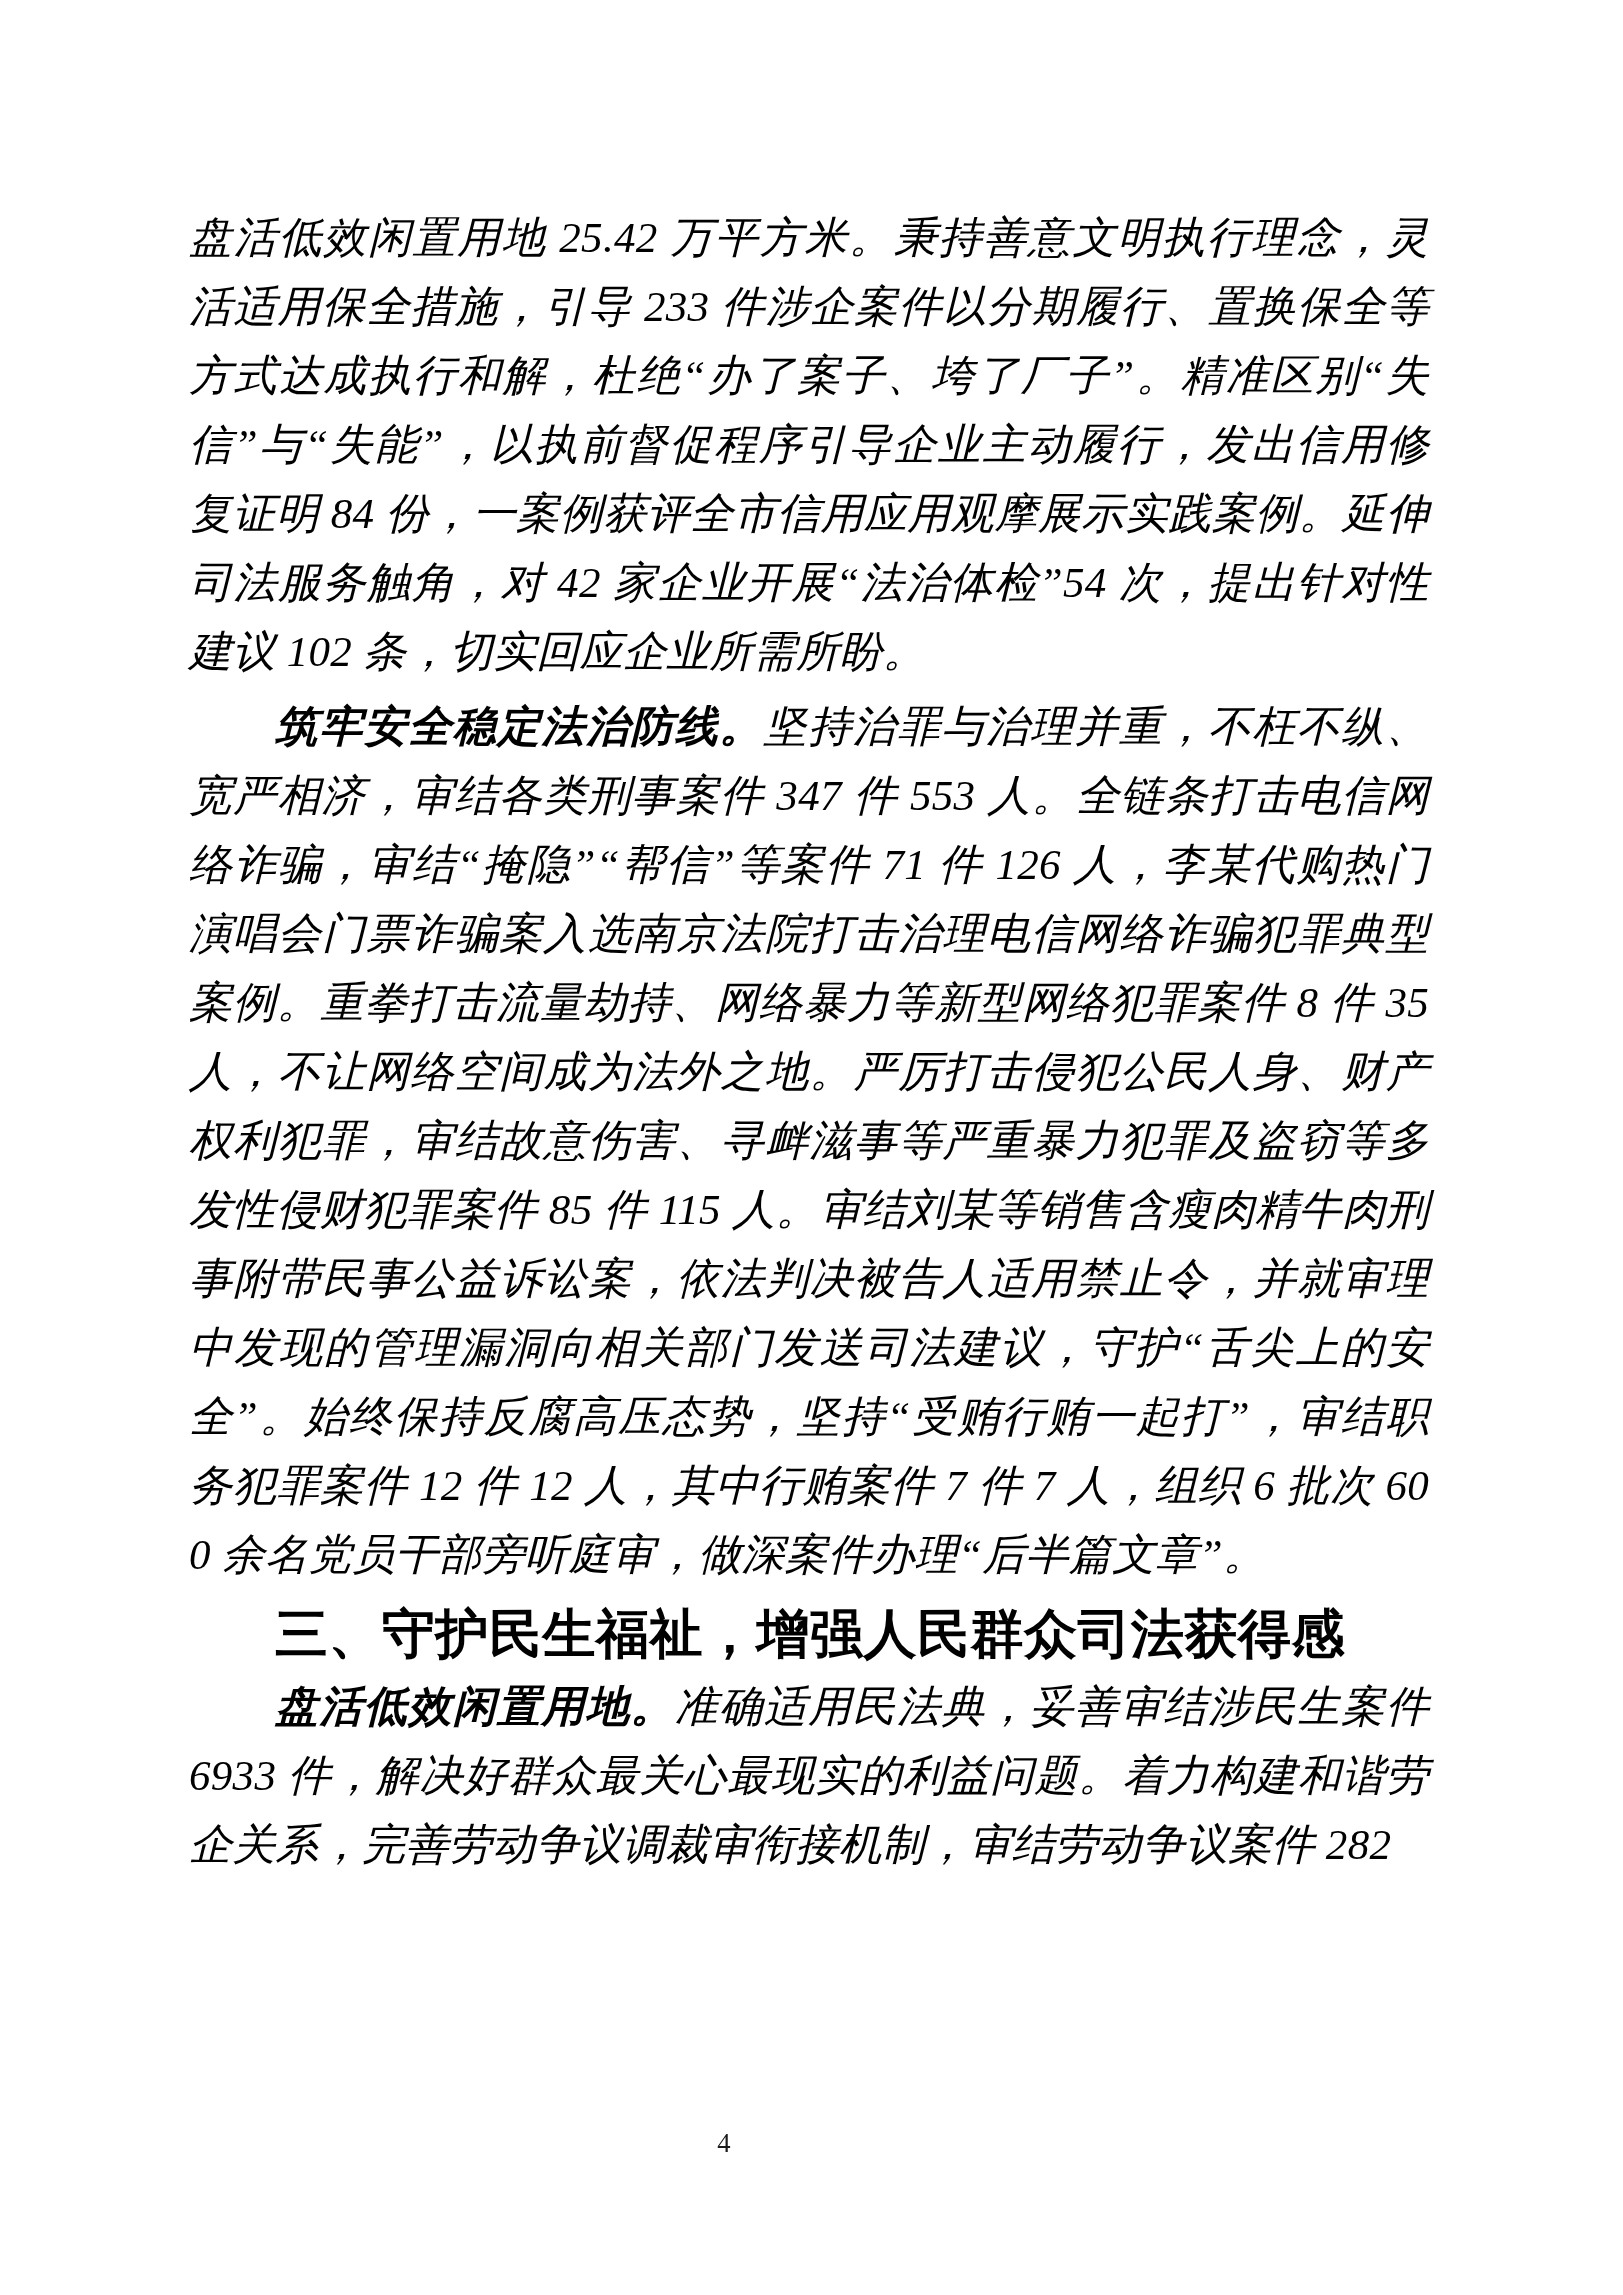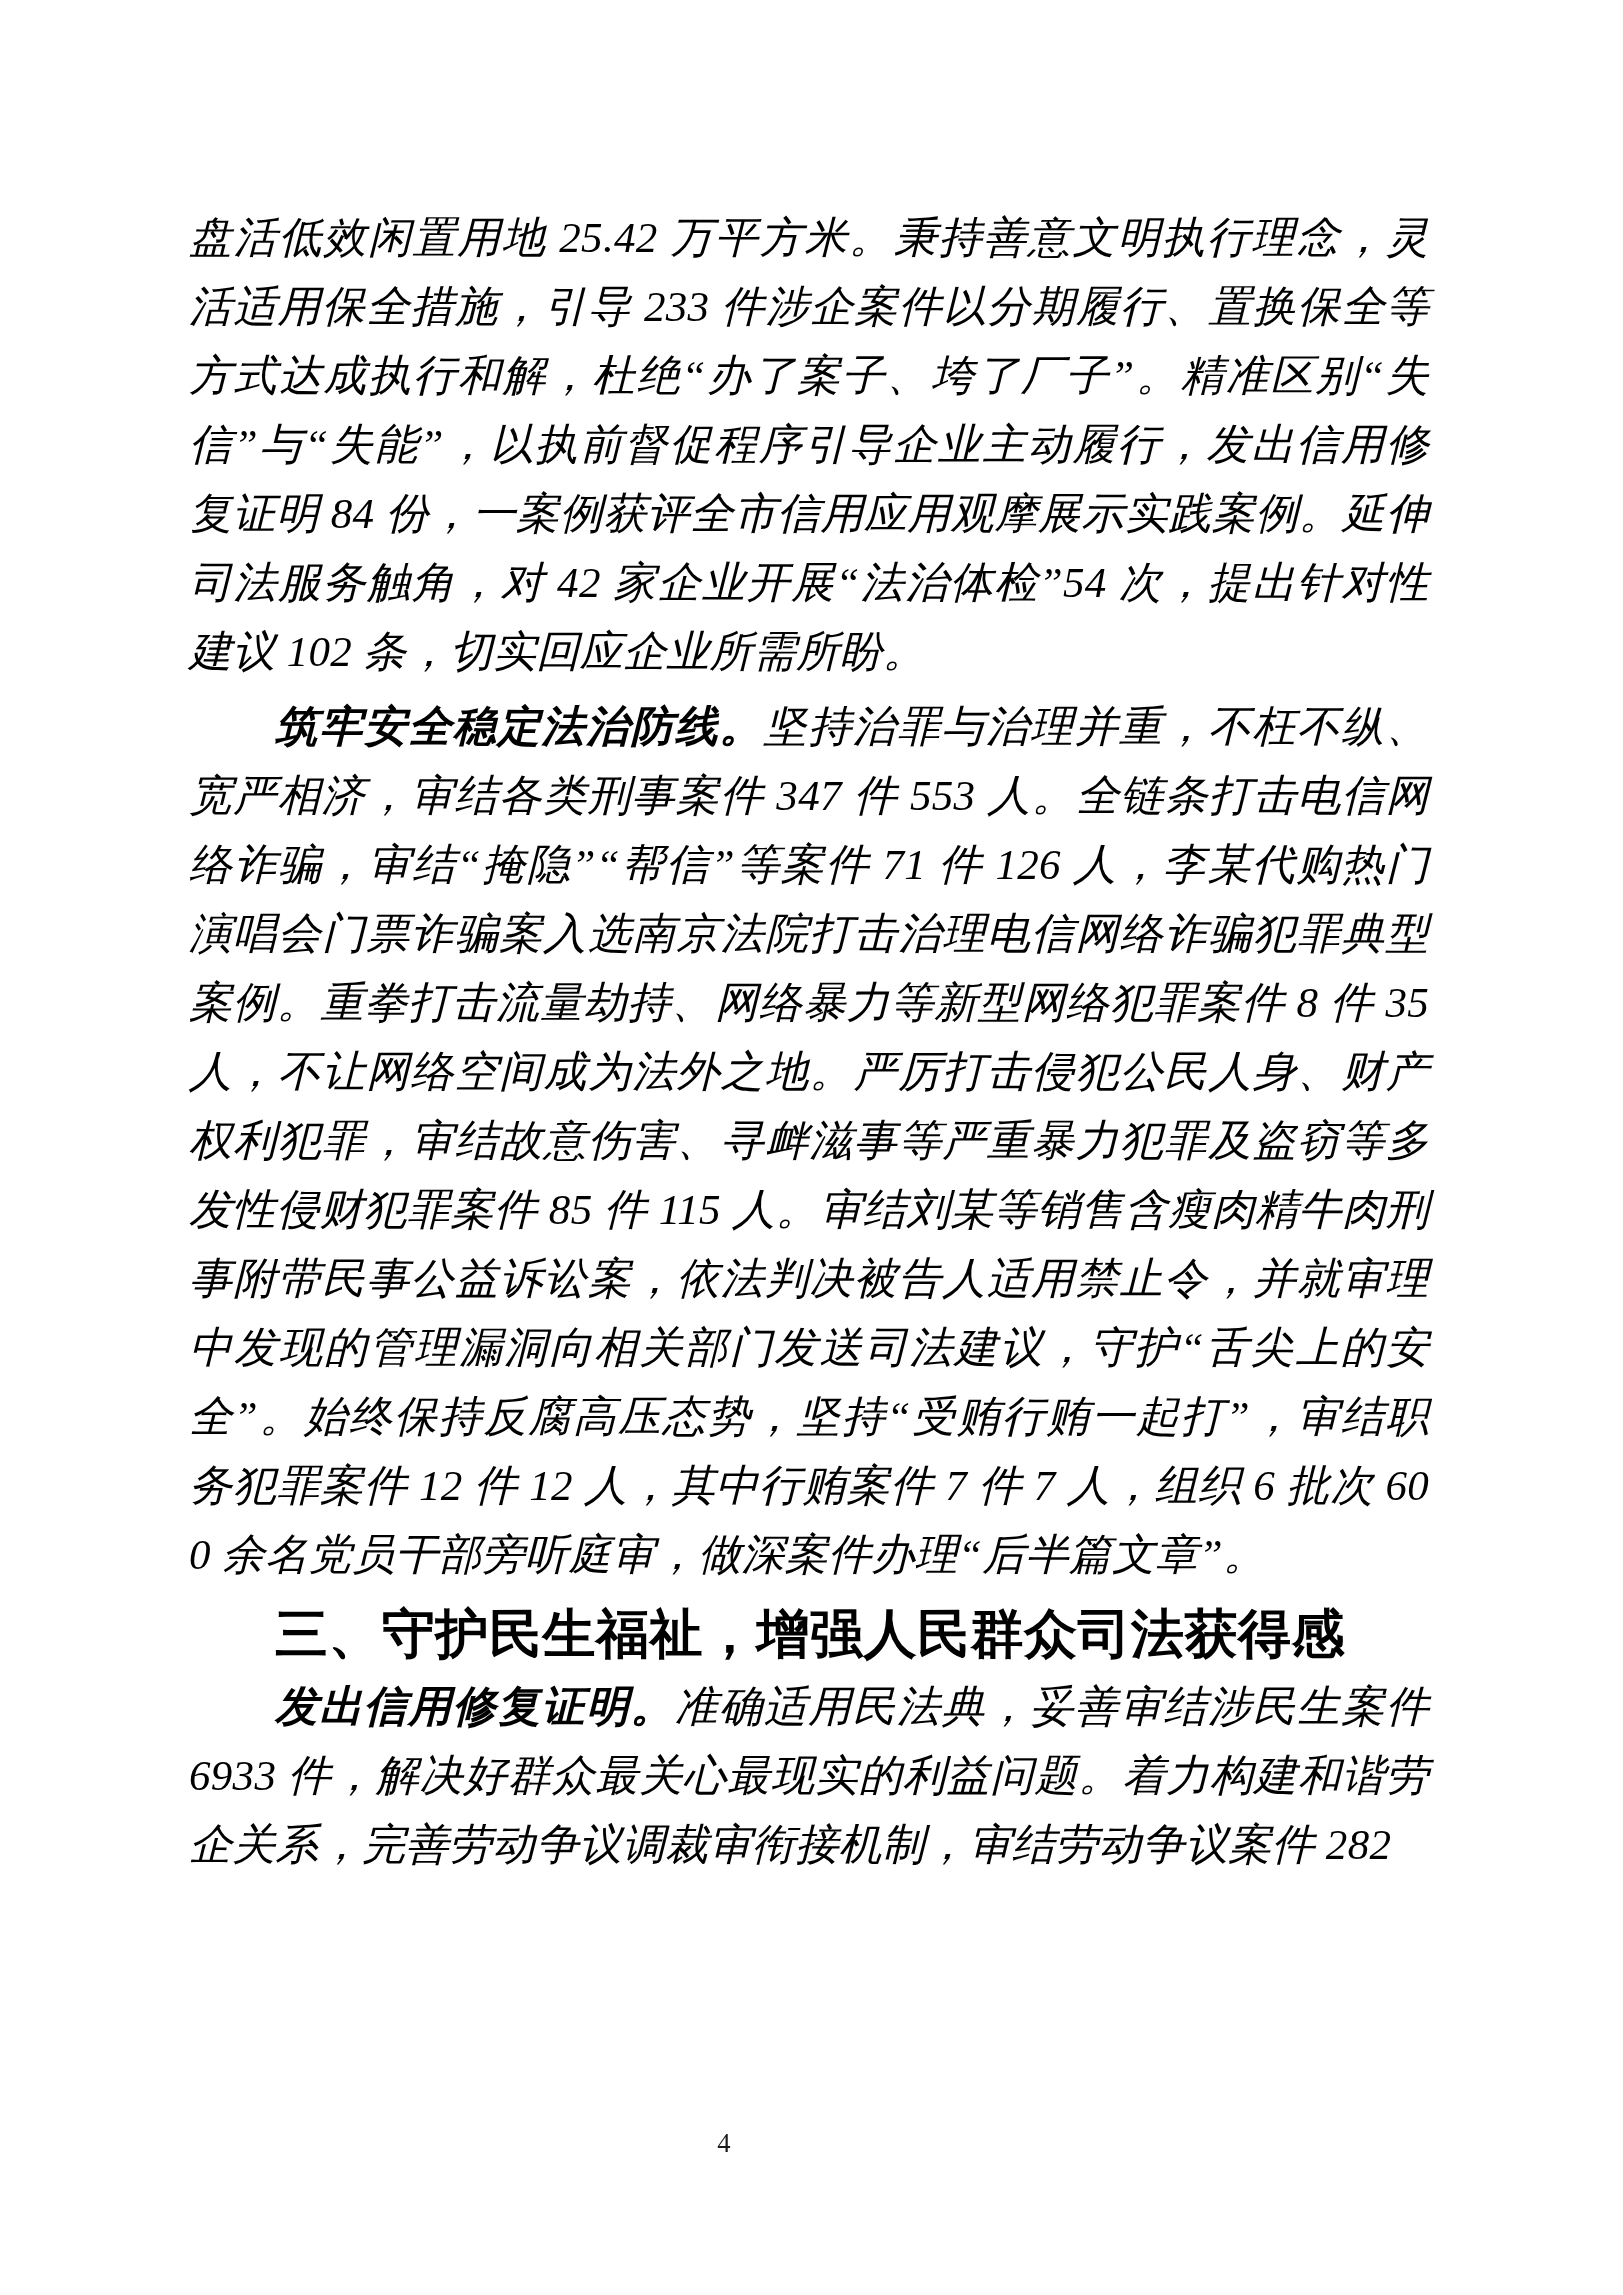--- a/index.html
+++ b/index.html
@@ -81,21 +81,21 @@
 
     <p class="para indent">
       <span class="lead">筑牢安全稳定法治防线。</span><span>坚持治罪与治理并重，不枉不纵、宽严相济，审结各类刑事案件 347 件 553 人。全链条打击电信网络诈骗，审结“掩隐”“帮信”等案件 71 件 126 人，李某代购热门演唱会门票诈骗案入选南京法院打击治理电信网络诈骗犯罪典型案例。重拳打击流量劫持、网络暴力等新型网络犯罪案件 8 件 35 人，不让网络空间成为法外之地。严厉打击侵犯公民人身、财产权利犯罪，审结故意伤害、寻衅滋事等严重暴力犯罪及盗窃等多发性侵财犯罪案件 85 件 115 人。审结刘某等销售含瘦肉精牛肉刑事附带民事公益诉讼案，依法判决被告人适用禁止令，并就审理中发现的管理漏洞向相关部门发送司法建议，守护“舌尖上的安全”。始终保持反腐高压态势，坚持“受贿行贿一起打”，审结职务犯罪案件 12 件 12 人，其中行贿案件 7 件 7 人，组织 6 批次 600 余名党员干部旁听庭审，做深案件办理“后半篇文章”。</span>
     </p>
 
     <div class="spacer-sm"></div>
 
     <h2 class="heading">三、守护民生福祉，增强人民群众司法获得感</h2>
 
     <p class="para indent">
-      <span class="lead">发出信用修复证明。</span><span>准确适用民法典，妥善审结涉民生案件 6933 件，解决好群众最关心最现实的利益问题。着力构建和谐劳企关系，完善劳动争议调裁审衔接机制，审结劳动争议案件 282</span>
+      <span class="lead">盘活低效闲置用地。</span><span>准确适用民法典，妥善审结涉民生案件 6933 件，解决好群众最关心最现实的利益问题。着力构建和谐劳企关系，完善劳动争议调裁审衔接机制，审结劳动争议案件 282</span>
     </p>
 
   </div>
 
   <div class="page-number">4</div>
 
 </div>
 
 
 </body></html>

